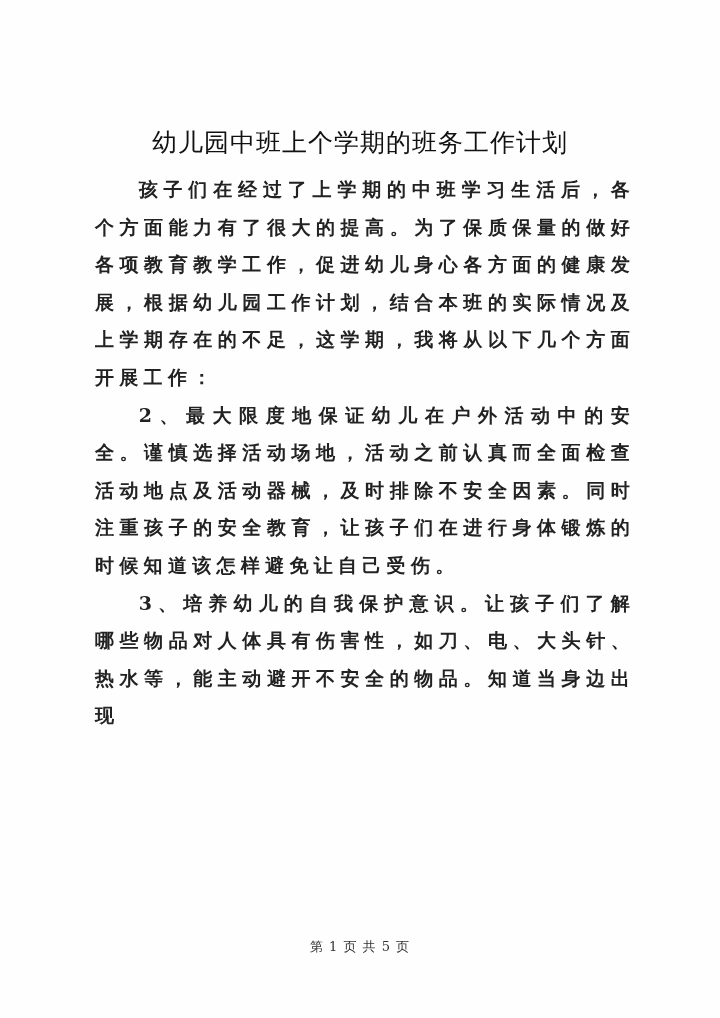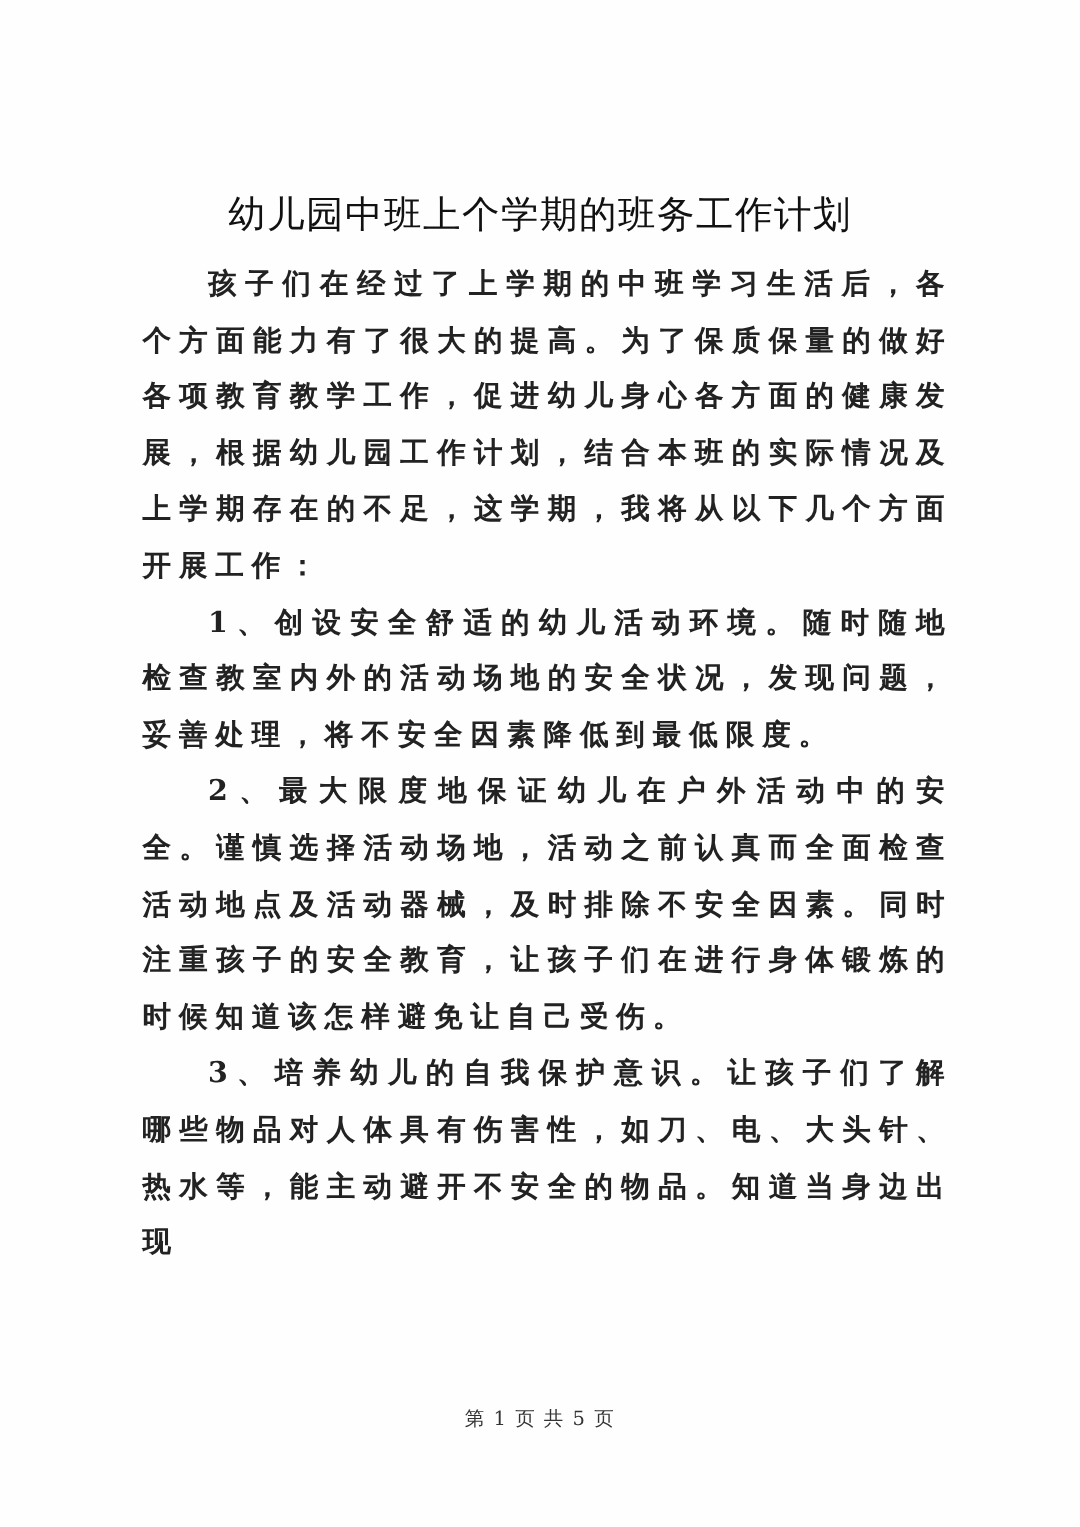--- a/index.html
+++ b/index.html
@@ -67,20 +67,19 @@
     }
   </style>
 </head>
 <body>
 
 <div class="page">
   <div class="title">幼儿园中班上个学期的班务工作计划</div>
 
   <div class="body-text">
     <p class="para">孩子们在经过了上学期的中班学习生活后，各个方面能力有了很大的提高。为了保质保量的做好各项教育教学工作，促进幼儿身心各方面的健康发展，根据幼儿园工作计划，结合本班的实际情况及上学期存在的不足，这学期，我将从以下几个方面开展工作：</p>
-    <p class="para">1、创设安全舒适的幼儿活动环境。随时随地检查教室内外的活动场地的安全状况，发现问题，妥善处理，将不安全因素降低到最低限度。</p>
     <p class="para">2、最大限度地保证幼儿在户外活动中的安全。谨慎选择活动场地，活动之前认真而全面检查活动地点及活动器械，及时排除不安全因素。同时注重孩子的安全教育，让孩子们在进行身体锻炼的时候知道该怎样避免让自己受伤。</p>
     <p class="para">3、培养幼儿的自我保护意识。让孩子们了解哪些物品对人体具有伤害性，如刀、电、大头针、热水等，能主动避开不安全的物品。知道当身边出现</p>
 
   </div>
 
   <div class="footer">第 1 页  共 5 页</div>
 </div>
 
 </body></html>

